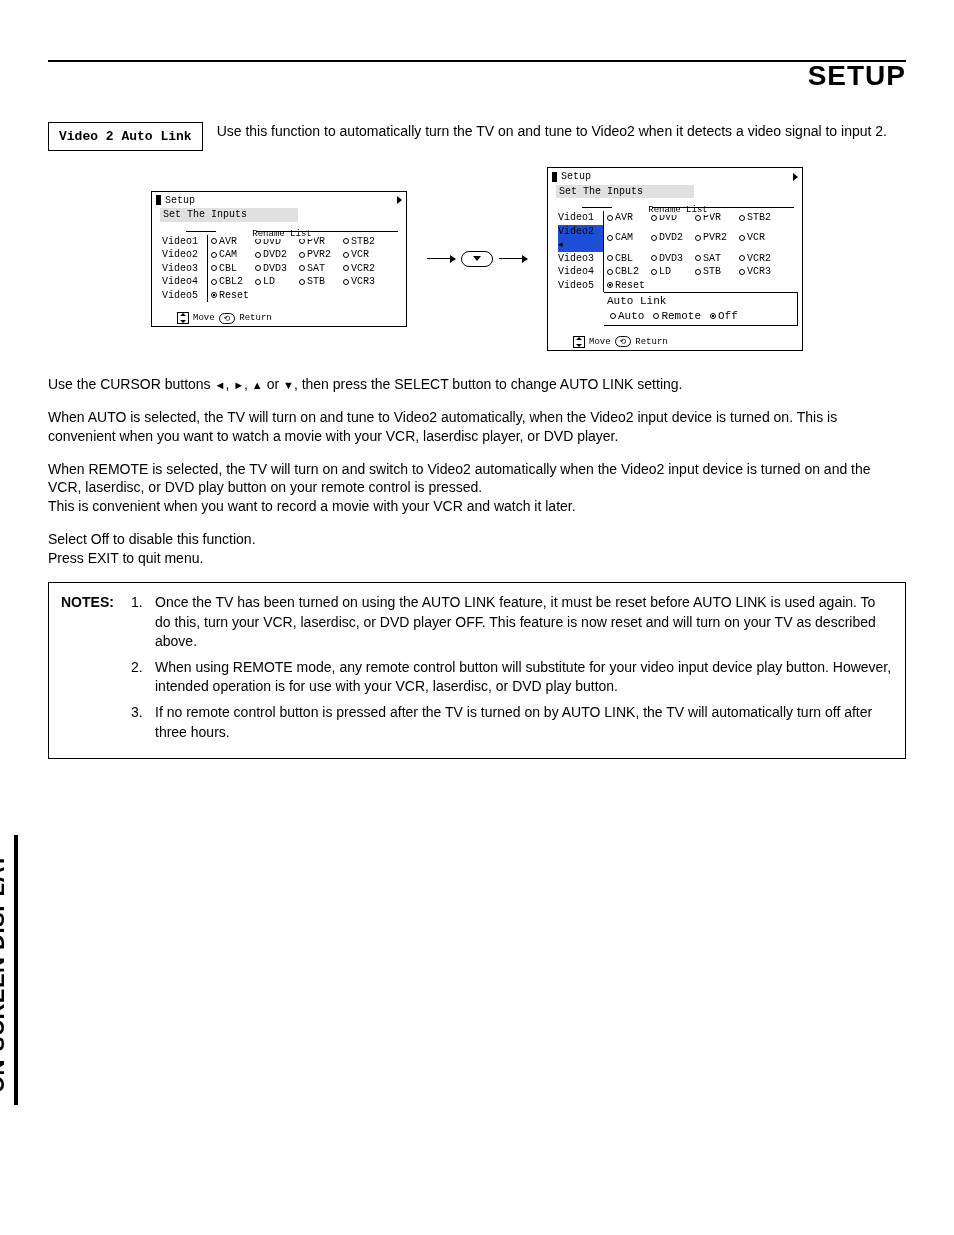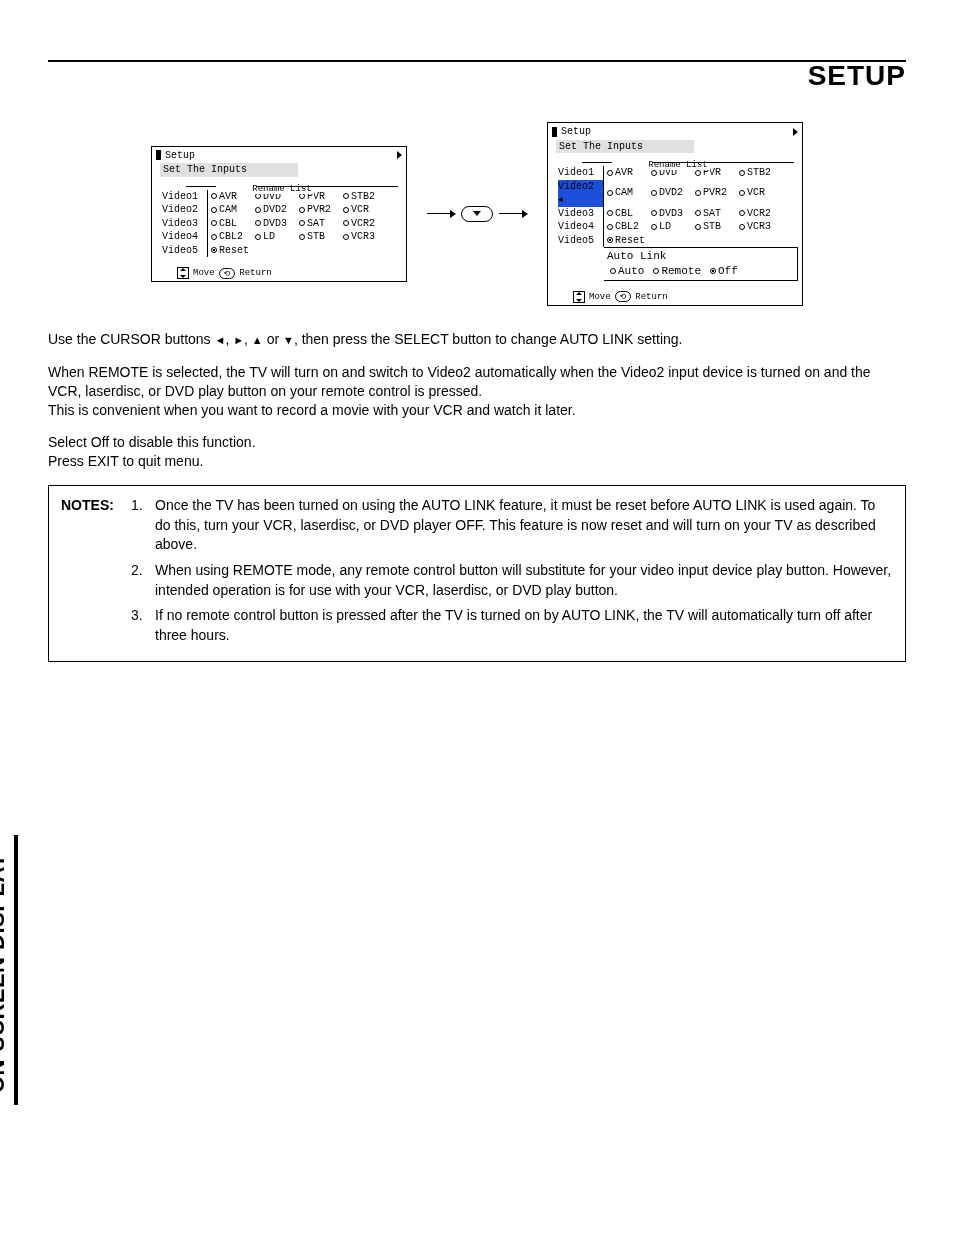--- a/index.html
+++ b/index.html
@@ -236,20 +236,24 @@
 </style>
 </head>
 <body>
 
 <div class="page">
   <div class="hr-top"></div>
   <div class="title-row">
     <div class="title">SETUP</div>
   </div>
 
+  <div class="feature-row">
+    <div class="feature-box">Video 2 Auto Link</div>
+    <div class="feature-desc">Use this function to automatically turn the TV on and tune to Video2 when it detects a video signal to input 2.</div>
+  </div>
 
   <div class="screens-row">
 
     <div class="screen">
       <div class="scr-hdr">
           <span class="blk"></span>
           <span>Setup</span>
           <span style="flex:1"></span>
           <span class="tri-r"></span>
         </div>
@@ -480,20 +484,21 @@
         <span>Move</span>
         <span class="pill">⟲</span>
         <span>Return</span>
       </div>
     </div>
   </div>
 
   <div class="body-text">
     <span>Use the CURSOR buttons </span><span class="tri-glyph">◄</span>, <span class="tri-glyph">►</span>, <span class="tri-glyph">▲</span> or <span class="tri-glyph">▼</span><span>, then press the SELECT button to change AUTO LINK setting.</span>
   </div>
+  <div class="body-text">When AUTO is selected, the TV will turn on and tune to Video2 automatically, when the Video2 input device is turned on. This is convenient when you want to watch a movie with your VCR, laserdisc player, or DVD player.</div>
   <div class="body-text">
     <span>When REMOTE is selected, the TV will turn on and switch to Video2 automatically when the Video2 input device is turned on and the VCR, laserdisc, or DVD play button on your remote control is pressed.</span><br>
     <span>This is convenient when you want to record a movie with your VCR and watch it later.</span>
   </div>
   <div class="body-text">
     <span>Select Off to disable this function.</span><br>
     <span>Press EXIT to quit menu.</span>
   </div>
 
   <div class="notes-box">

